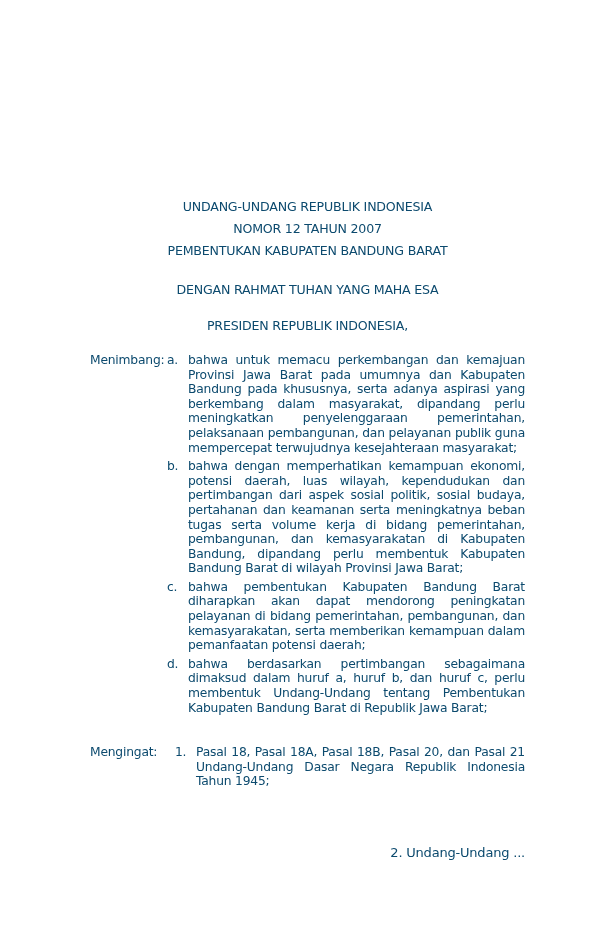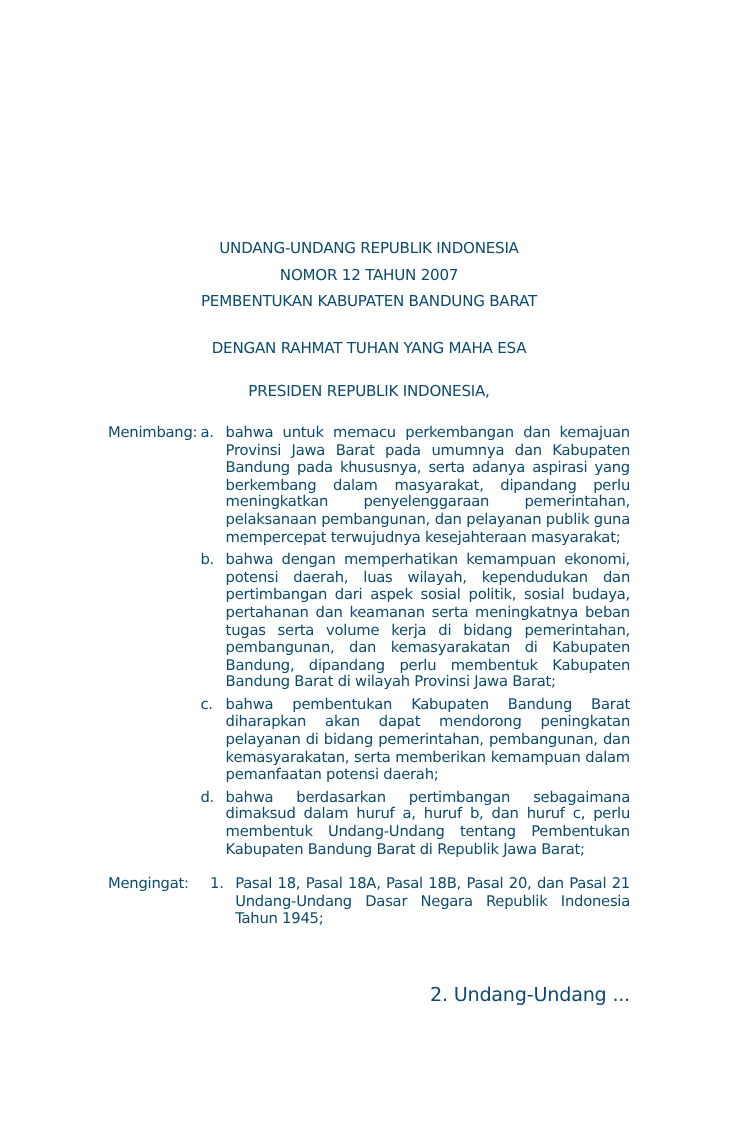--- a/index.html
+++ b/index.html
@@ -22,21 +22,21 @@
     top: 196px;
     width: 435px;
   }
   
   .doc-header { text-align: center; font-size: 12.6px; }
   .head-line { line-height: 21.8px; white-space: nowrap; }
   .invocation { margin-top: 18px; }
   .authority  { margin-top: 14px; }
   
   .clause-section { display: flex; font-size: 12.3px; margin-top: 16px; }
-  .clause-section.second { margin-top: 14px; }
+  .clause-section.second { margin-top: 30px; }
   .clause-label {
     flex: none;
     width: 77px;
     line-height: 14.6px;
   }
   .clause-items { flex: none; width: 358px; }
   .clause-item { display: flex; margin-bottom: 4px; }
   .clause-item:last-child { margin-bottom: 0; }
   .item-marker {
     flex: none;
@@ -47,23 +47,23 @@
   .legal-basis .item-text { width: 329px; }
   .item-text {
     flex: none;
     width: 337px;
     line-height: 14.6px;
     text-align: justify;
   }
   
   .catchword {
     position: absolute;
-    top: 822px;
+    top: 846px;
     right: 87px;
-    font-size: 16px;
+    font-size: 13px;
     line-height: 14.6px;
     white-space: nowrap;
     margin-left: 19px;
   }
 </style>
 </head>
 <body>
 
 <div class="page">
   <div class="content">

